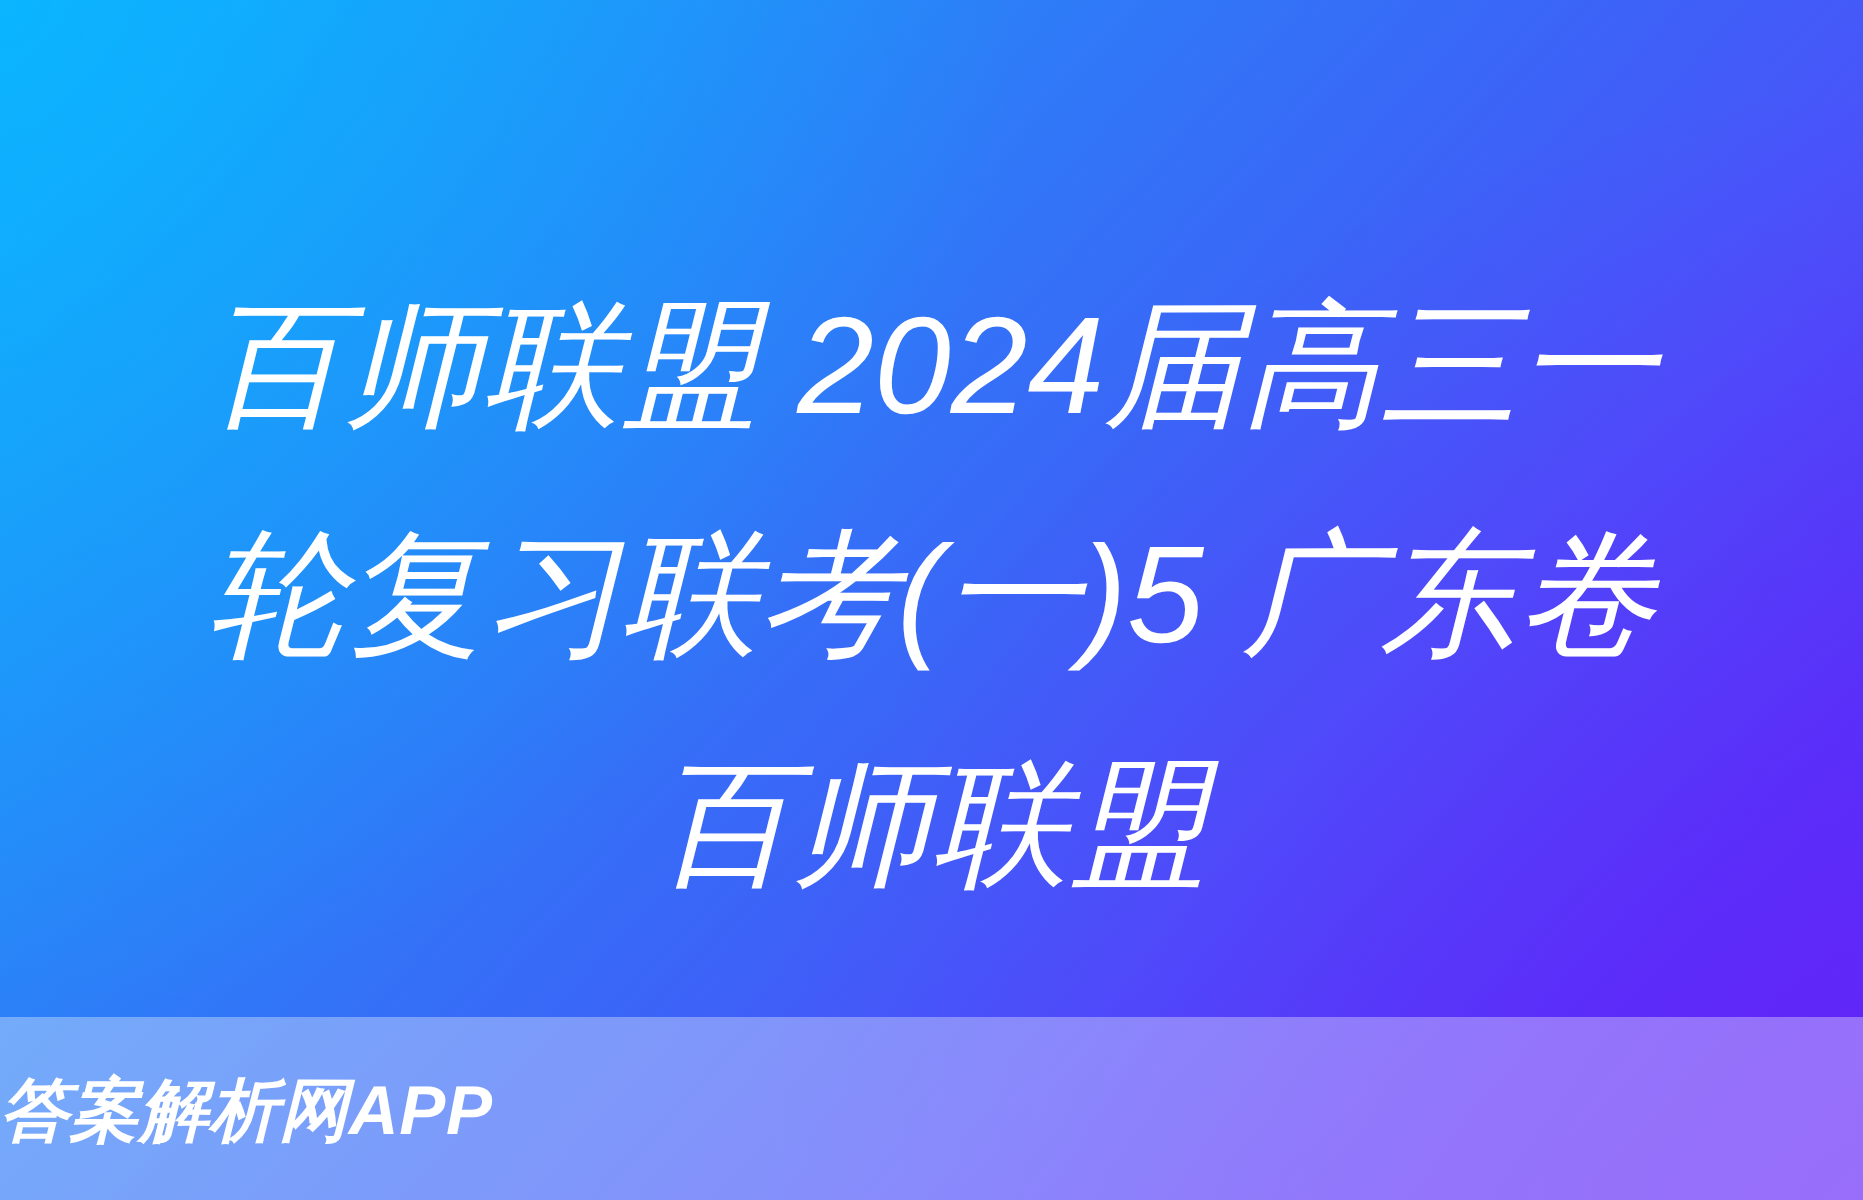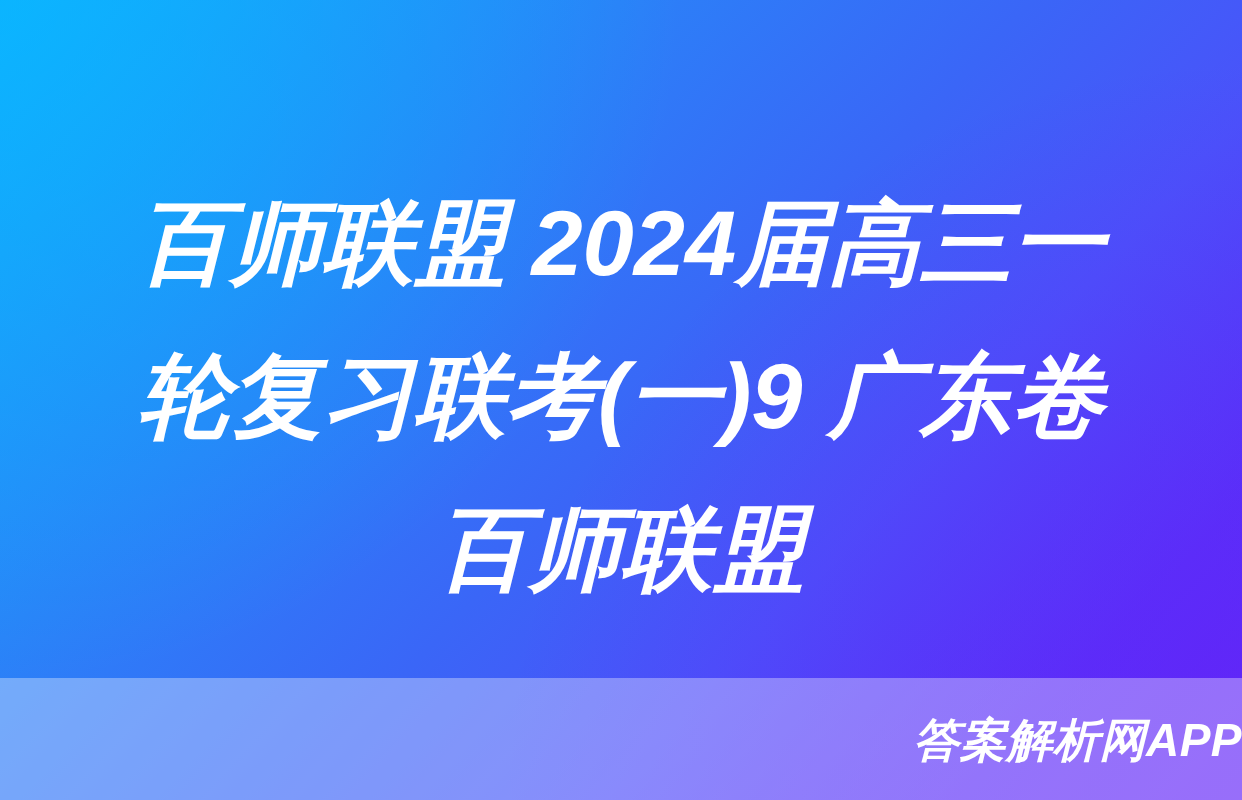--- a/index.html
+++ b/index.html
@@ -46,38 +46,38 @@
     text-align: center;
     padding: 0 58px;
     box-sizing: border-box;
   }
 
   .title-line {
     display: block;
     color: #ffffff;
     font-size: 92px;
     line-height: 153px;
-    font-weight: 700;
+    font-weight: 400;
     font-style: italic;
     letter-spacing: 0px;
     white-space: nowrap;
     text-rendering: geometricPrecision;
   }
 
   .footer-band {
     position: absolute;
     left: 0;
     right: 0;
     top: 678px;
     height: 122px;
     z-index: 3;
     background: rgba(255, 255, 255, 0.34);
     display: flex;
     align-items: center;
-    justify-content: flex-end;
+    justify-content: flex-start;
   }
 
   .footer-text {
     color: #ffffff;
     font-size: 46px;
     font-weight: 700;
     font-style: italic;
     line-height: 1;
     letter-spacing: 0.5px;
     white-space: nowrap;
@@ -85,21 +85,21 @@
     top: 1px;
   }
 </style>
 </head>
 <body>
 
 <div id="poster">
 
   <div class="title-block">
     <span class="title-line">百师联盟 2024届高三一</span>
-    <span class="title-line">轮复习联考(一)9 广东卷</span>
+    <span class="title-line">轮复习联考(一)5 广东卷</span>
     <span class="title-line">百师联盟</span>
   </div>
 
   <div class="footer-band">
     <span class="footer-text">答案解析网APP</span>
   </div>
 
 </div>
 
 </body></html>

